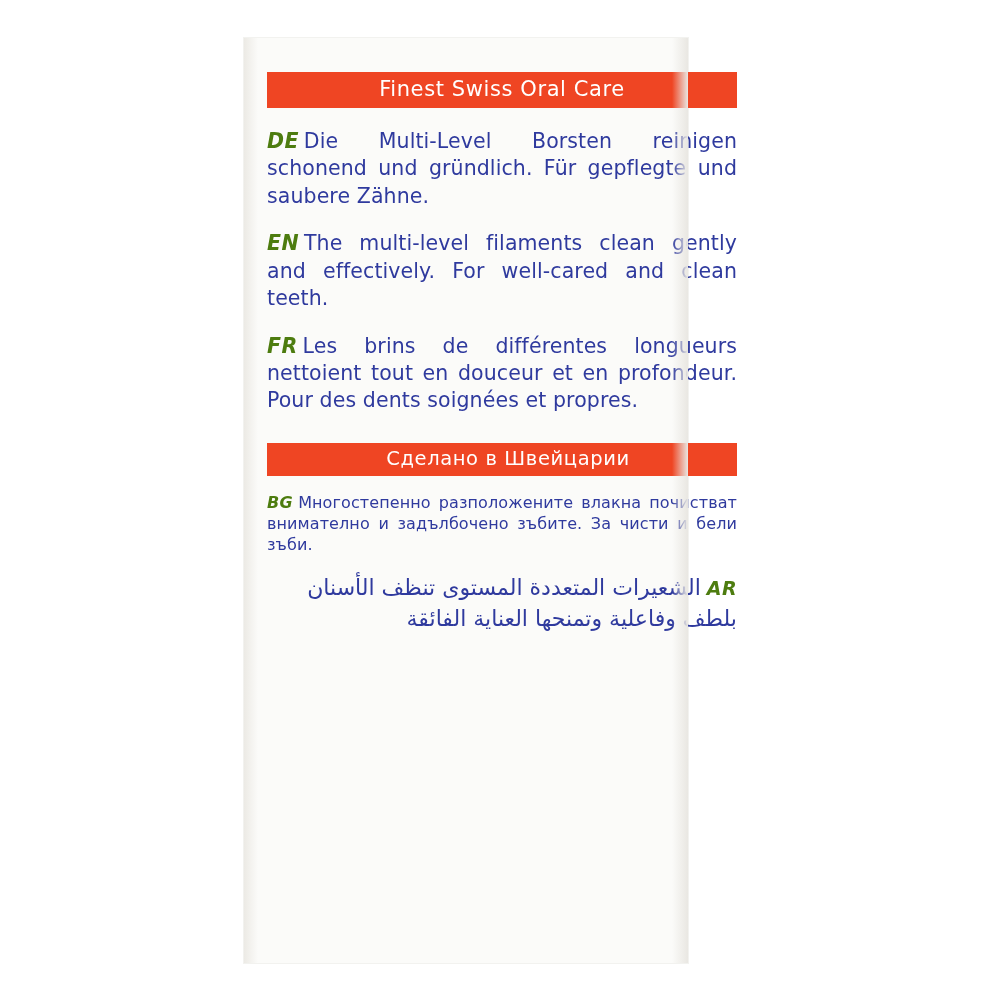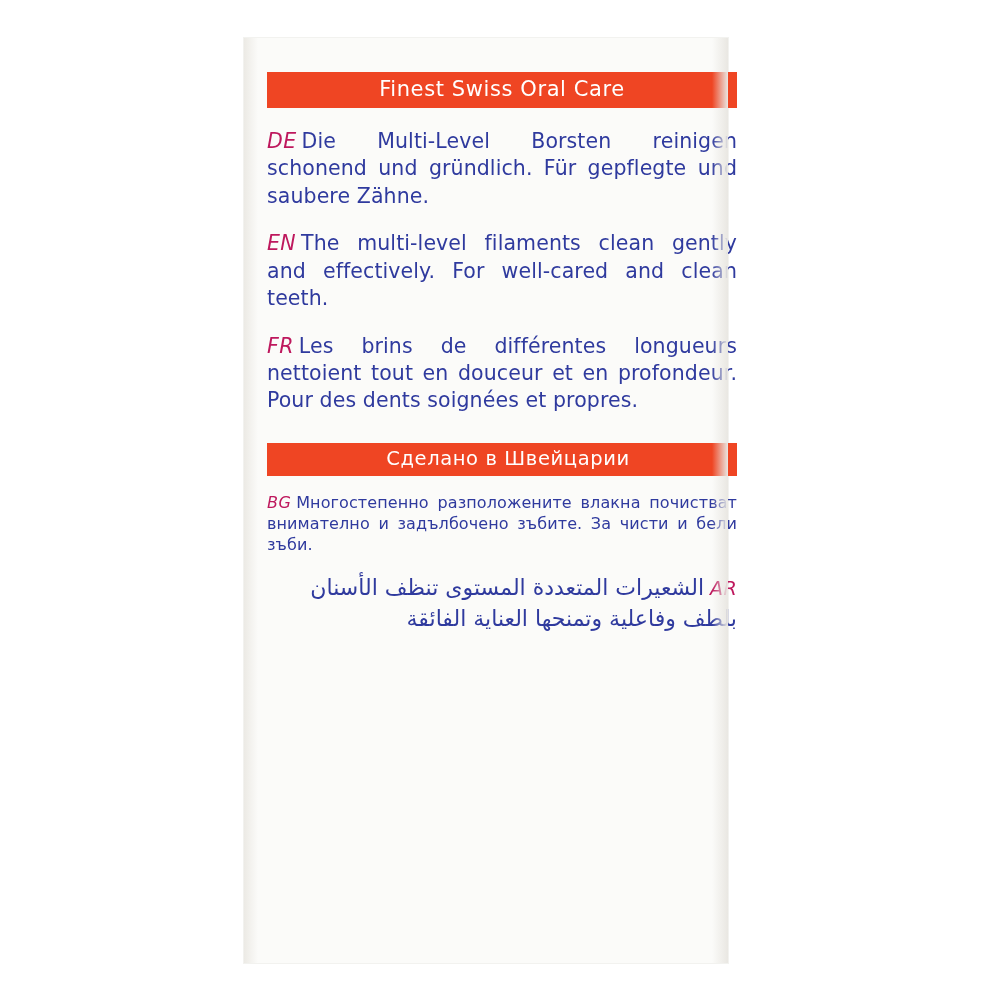--- a/index.html
+++ b/index.html
@@ -11,21 +11,21 @@
     height: 1000px;
     background: #ffffff;
     font-family: "DejaVu Sans", sans-serif;
     overflow: hidden;
   }
 
   #package {
     position: absolute;
     left: 244px;
     top: 38px;
-    width: 484px;
+    width: 444px;
     height: 925px;
     background: #fbfbf9;
     box-shadow: 0 0 0 1px #f2f2ef;
   }
 
   
   #package::before {
     content: "";
     position: absolute;
     left: 0; top: 0; bottom: 0;
@@ -70,22 +70,22 @@
     color: #2f3a9e;
     font-size: 20.5px;
     line-height: 1.33;
     text-align: justify;
     margin-top: 17px;
     font-family: "DejaVu Sans", sans-serif;
     letter-spacing: 0.1px;
   }
 
   .para .lang {
-    color: #be185d;
-    font-weight: normal;
+    color: #4d7c0f;
+    font-weight: bold;
     font-style: italic;
     letter-spacing: 0.4px;
     margin-right: 5px;
   }
 
   .para.first { margin-top: 20px; }
 
   .para.ru { font-size: 20px; }
 
   .para.bg { font-size: 16px; margin-top: 16px; }

